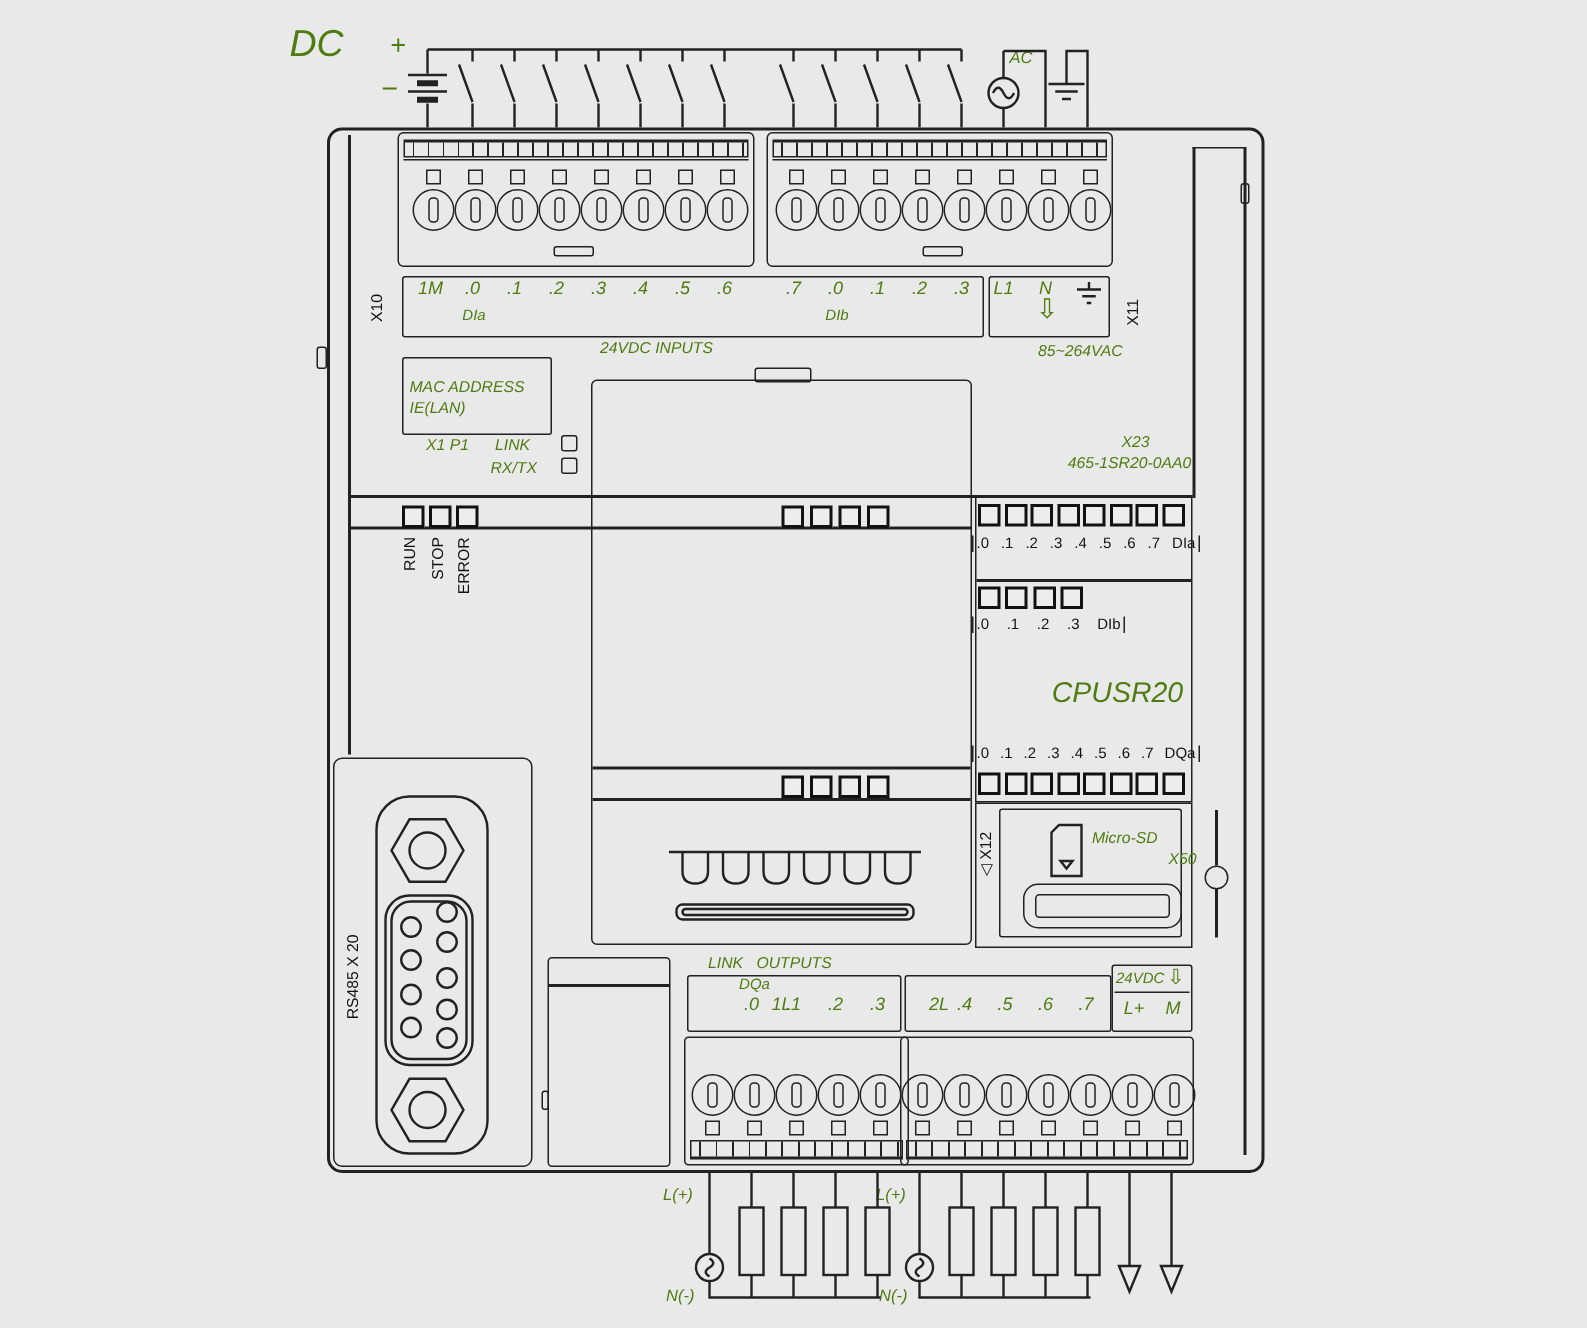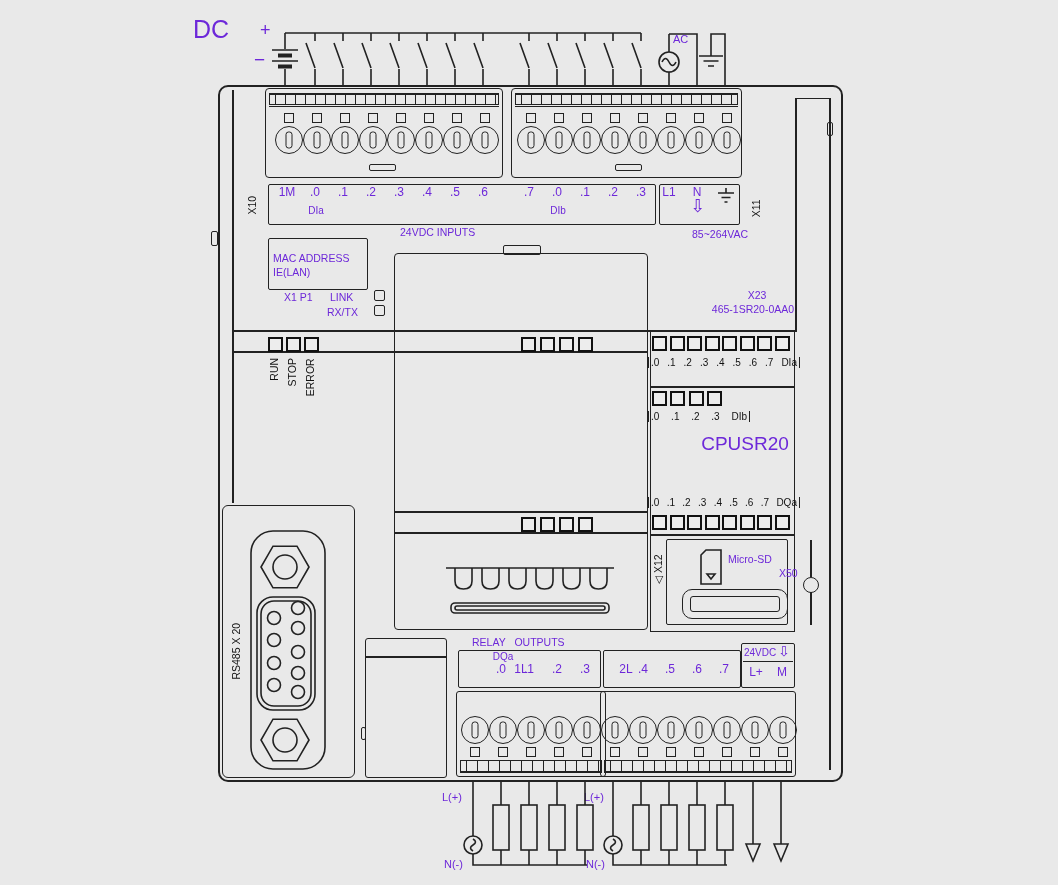--- a/index.html
+++ b/index.html
@@ -1,21 +1,21 @@
 <!DOCTYPE html>
 <html><head>
 <meta charset="utf-8">
 <style>
   html,body{margin:0;padding:0;background:#e9e9e9;}
   #stage{position:relative;width:1058px;height:885px;background:#e9e9e9;overflow:hidden;
          font-family:"Liberation Sans","DejaVu Sans",sans-serif;color:#111;}
   .abs{position:absolute;}
   .b{position:absolute;border:1.5px solid #222;box-sizing:border-box;border-radius:2px;background:transparent;}
   .l{position:absolute;background:#222;}
-  .t{position:absolute;white-space:nowrap;color:#6d28d9;line-height:1;}
+  .t{position:absolute;white-space:nowrap;color:#4d7c0f;line-height:1;font-style:italic;}
   .c{transform:translateX(-50%);}
   .big{font-size:12px;}
   .sm{font-size:10.5px;}
   .tiny{font-size:10px;}
   .vtext{position:absolute;font-size:10.5px;white-space:nowrap;text-align:center;line-height:1;
          transform:rotate(-90deg);transform-origin:center;}
   .led{width:11px;height:11px;border:2px solid #111;box-sizing:content-box;background:#ededed;}
   .ledrow{position:absolute;display:flex;justify-content:space-between;}
   .tgrid{position:absolute;display:flex;justify-content:space-between;}
   .tu{display:flex;flex-direction:column;align-items:center;gap:3px;}
@@ -246,21 +246,21 @@
     <div class="led"></div>
       <div class="led"></div>
   </div>
   <div class="ledrow tiny" style="left:648px;top:411px;width:96px;border-left:1.2px solid #222;border-right:1.2px solid #222;padding:0 2px;">
     <span>.0</span>
       <span>.1</span>
     <span>.2</span>
       <span>.3</span>
     <span>DIb</span>
   </div>
-  <span class="t c" style="left:745px;top:434px;font-size:19px;">CPUSR20</span>
+  <span class="t c" style="left:745px;top:453px;font-size:19px;">CPUSR20</span>
   <div class="ledrow tiny" style="left:648px;top:497px;width:146px;border-left:1.2px solid #222;border-right:1.2px solid #222;padding:0 2px;">
     <span>.0</span>
       <span>.1</span>
     <span>.2</span>
       <span>.3</span>
     <span>.4</span>
       <span>.5</span>
     <span>.6</span>
       <span>.7</span>
     <span>DQa</span>
@@ -309,21 +309,21 @@
       <circle cx="50" cy="100" r="6.5"></circle>
       <circle cx="50" cy="124" r="6.5"></circle>
       <circle cx="50" cy="145" r="6.5"></circle>
       <circle cx="50" cy="164" r="6.5"></circle>
   </svg>
 
   <div class="b" style="left:365px;top:638px;width:82px;height:140px;border-radius:3px;"></div>
   <div class="l" style="left:366px;top:656px;width:80px;height:1.5px;"></div>
   <div class="b" style="left:361px;top:727px;width:5px;height:13px;border-width:1.2px;"></div>
 
-  <span class="t sm" style="left:472px;top:637px;word-spacing:6px;">RELAY OUTPUTS</span>
+  <span class="t sm" style="left:472px;top:637px;word-spacing:6px;">LINK OUTPUTS</span>
   <span class="t tiny c" style="left:503px;top:652px;">DQa</span>
   <div class="b" style="left:458px;top:650px;width:143px;height:38px;"></div>
   <div class="b" style="left:603px;top:650px;width:138px;height:38px;"></div>
   <div class="b" style="left:741px;top:643px;width:54px;height:45px;"></div>
   <span class="t big c" style="left:473px;top:663px;margin-left:48px;">1L</span>
   <span class="t big c" style="left:501px;top:663px;">.0</span>
   <span class="t big c" style="left:529px;top:663px;">.1</span>
   <span class="t big c" style="left:557px;top:663px;">.2</span>
   <span class="t big c" style="left:585px;top:663px;">.3</span>
   <span class="t big c" style="left:615px;top:663px;margin-left:11px;">2L</span>

